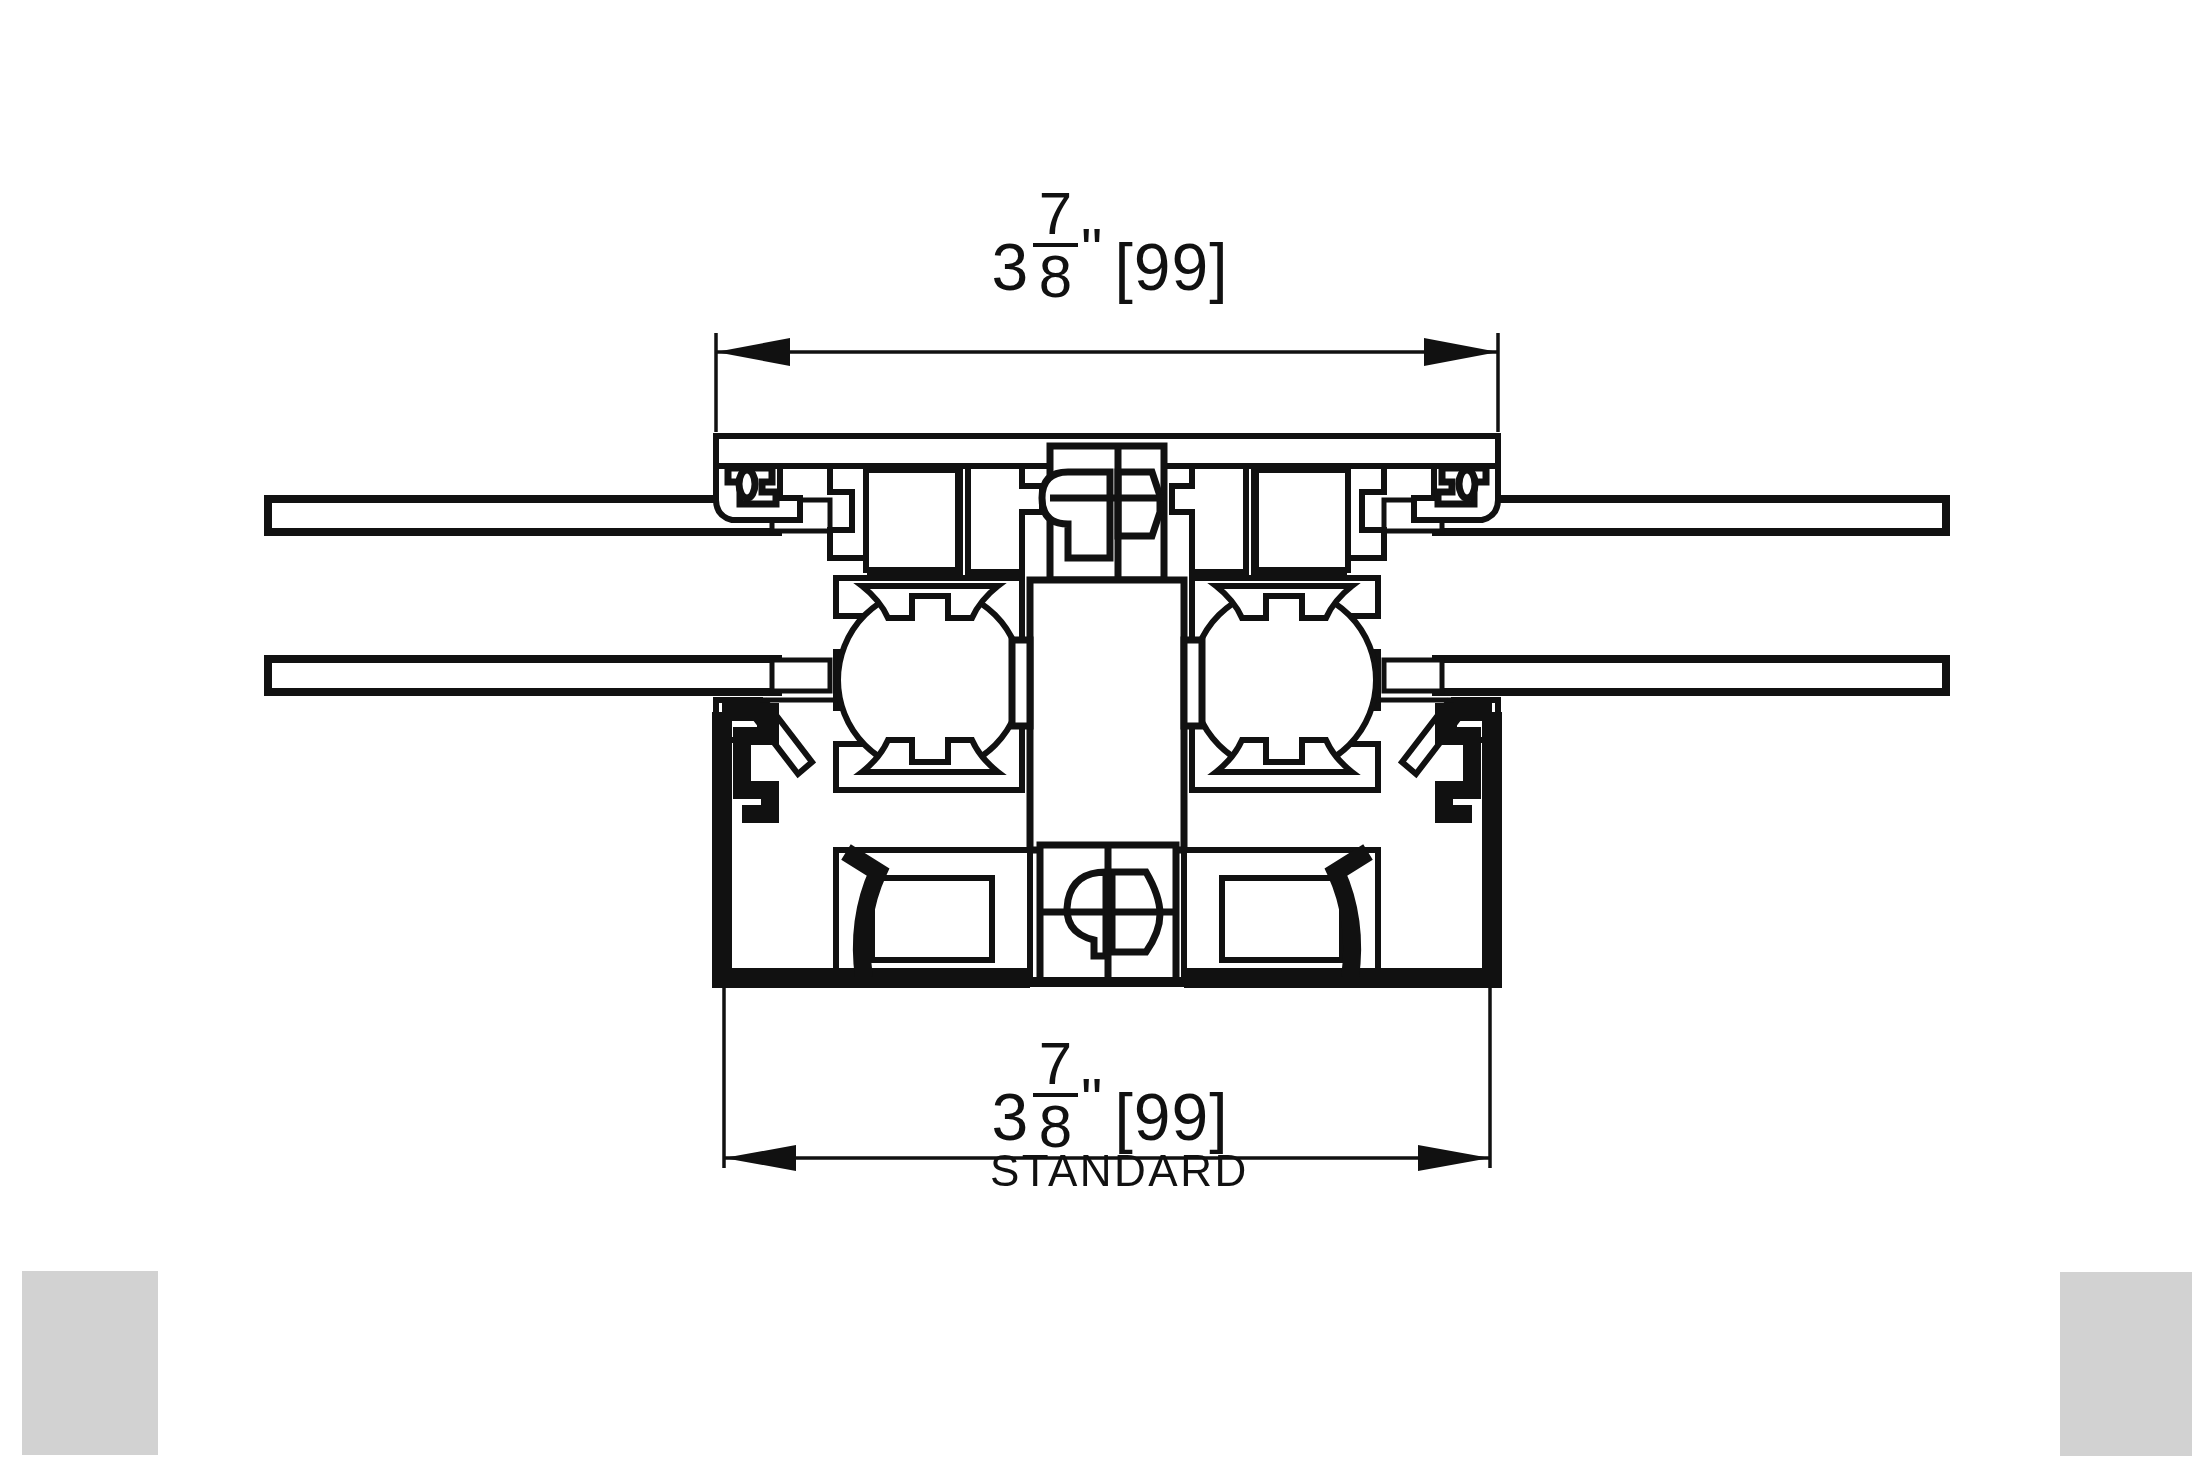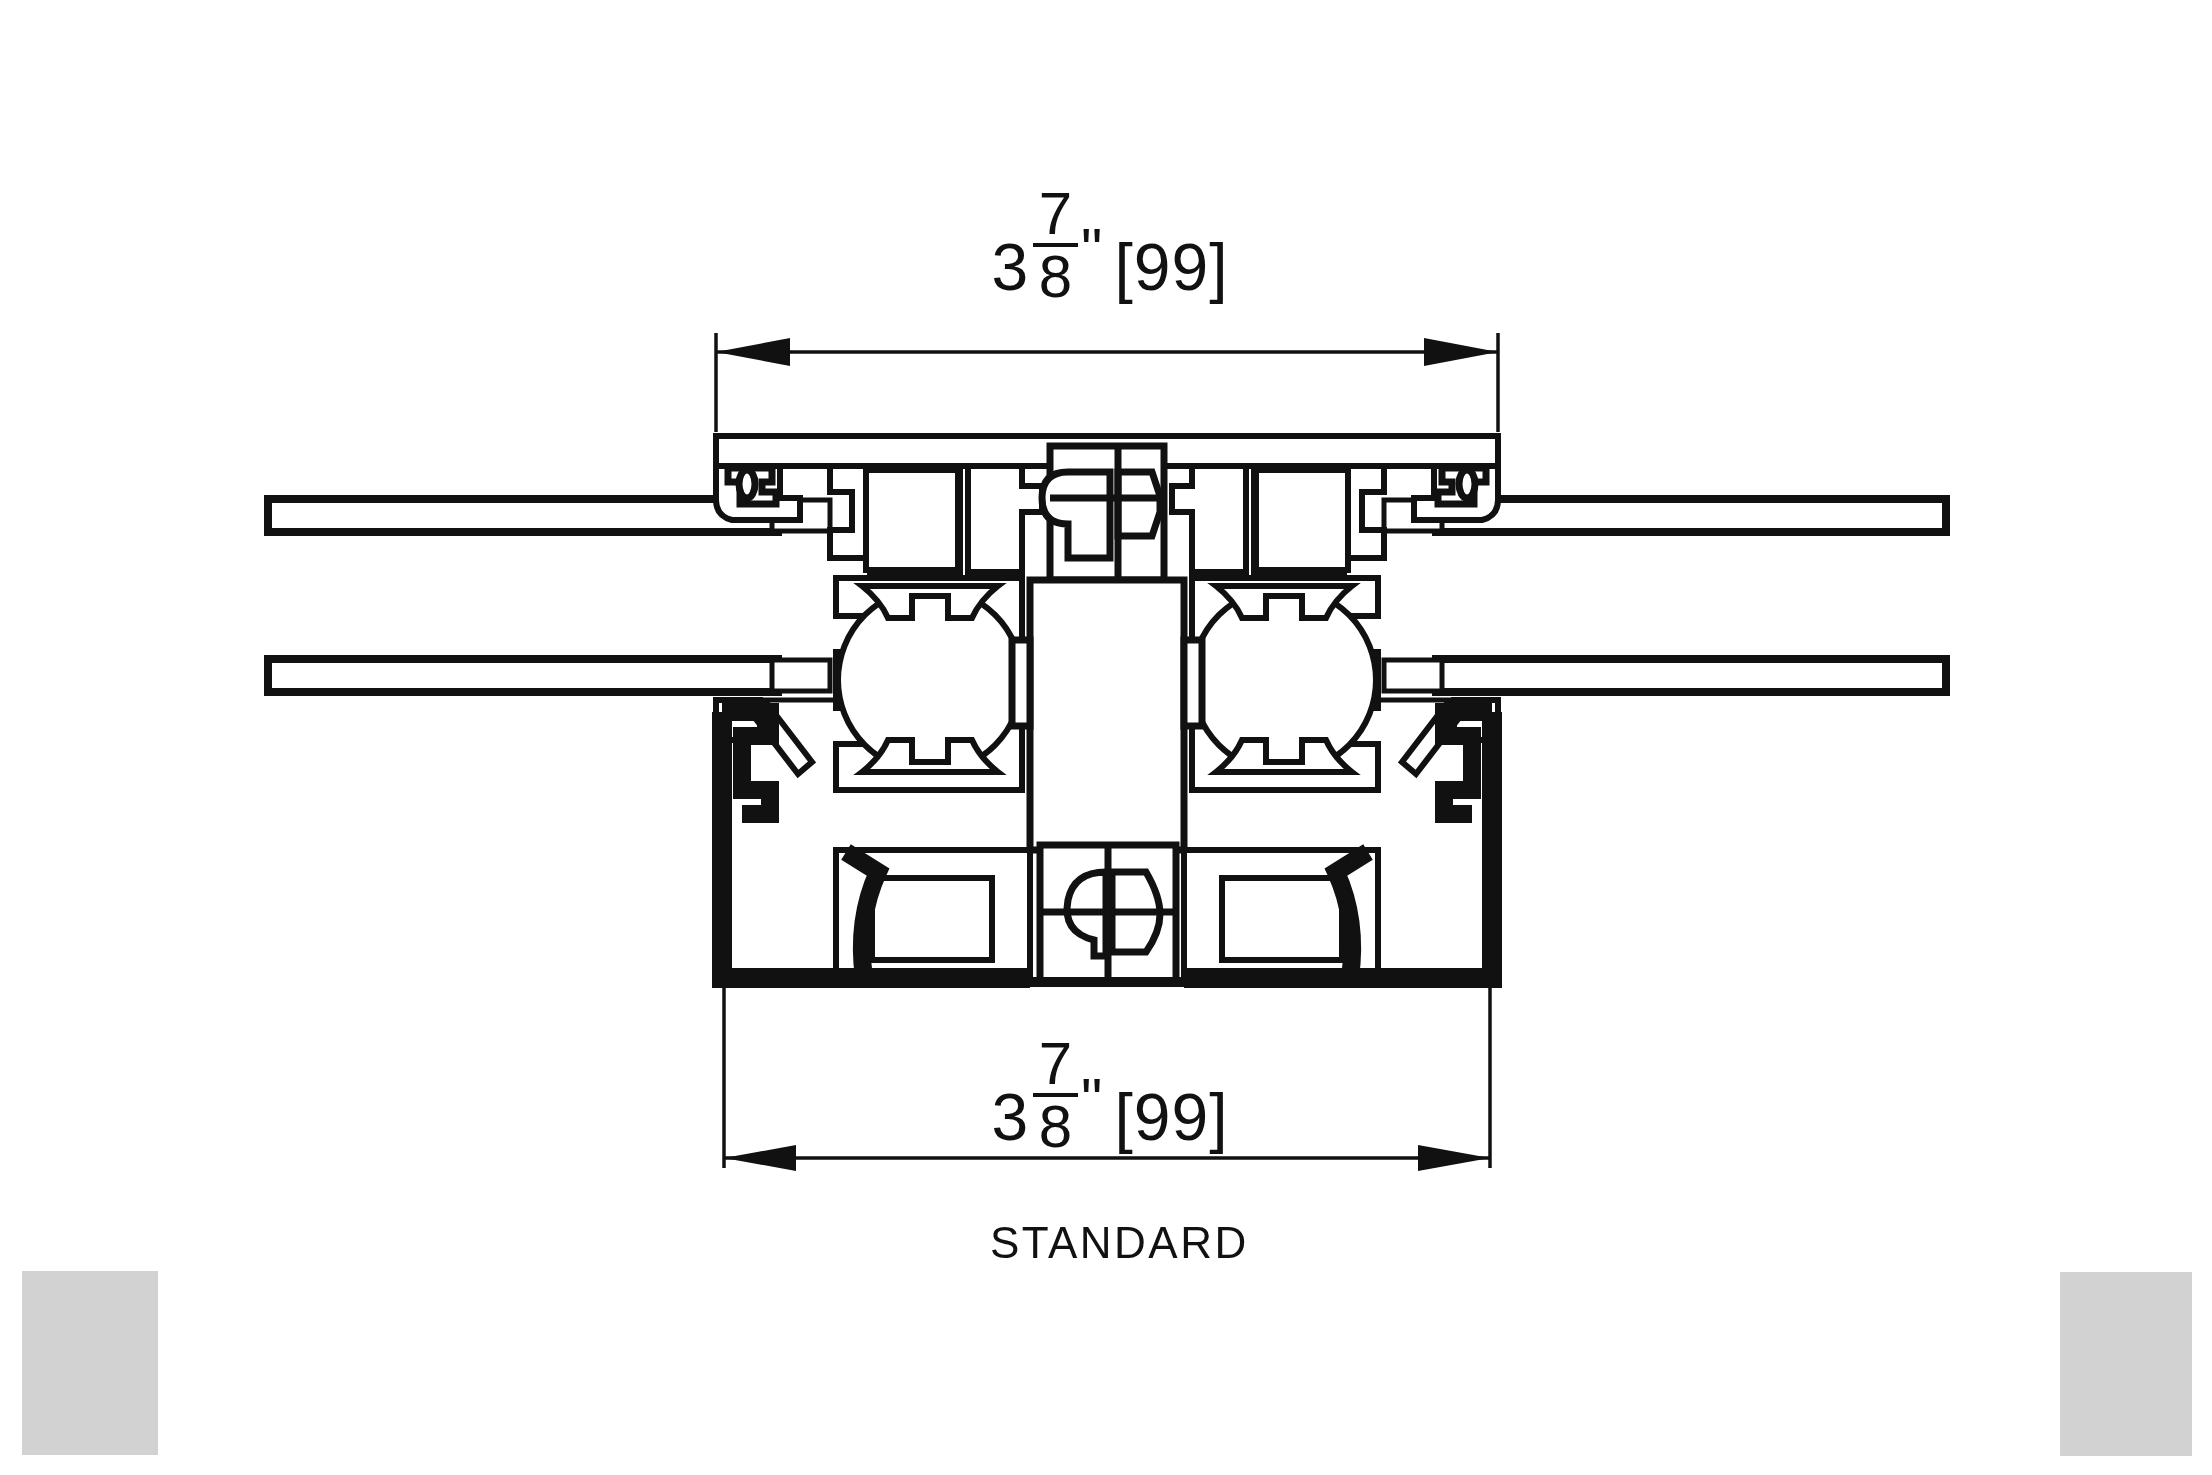--- a/index.html
+++ b/index.html
@@ -235,18 +235,18 @@
     <span class="whole">3</span>
     <span class="frac">
       <span class="num">7</span>
       <span class="bar"></span>
       <span class="den">8</span>
     </span>
     <span class="inchmark">"</span>
     <span class="brk">[99]</span>
   </div>
 
-  <div class="caption" style="left:990px; top:1218px;">STANDARD</div>
+  <div class="caption" style="left:990px; top:1146px;">STANDARD</div>
 
   <div class="corner-swatch" style="left:22px; top:1271px; width:136px; height:184px; background:#d2d2d2;"></div>
   <div class="corner-swatch" style="left:2060px; top:1272px; width:132px; height:184px; background:#d2d2d2;"></div>
 
 </div>
 
 </body></html>

